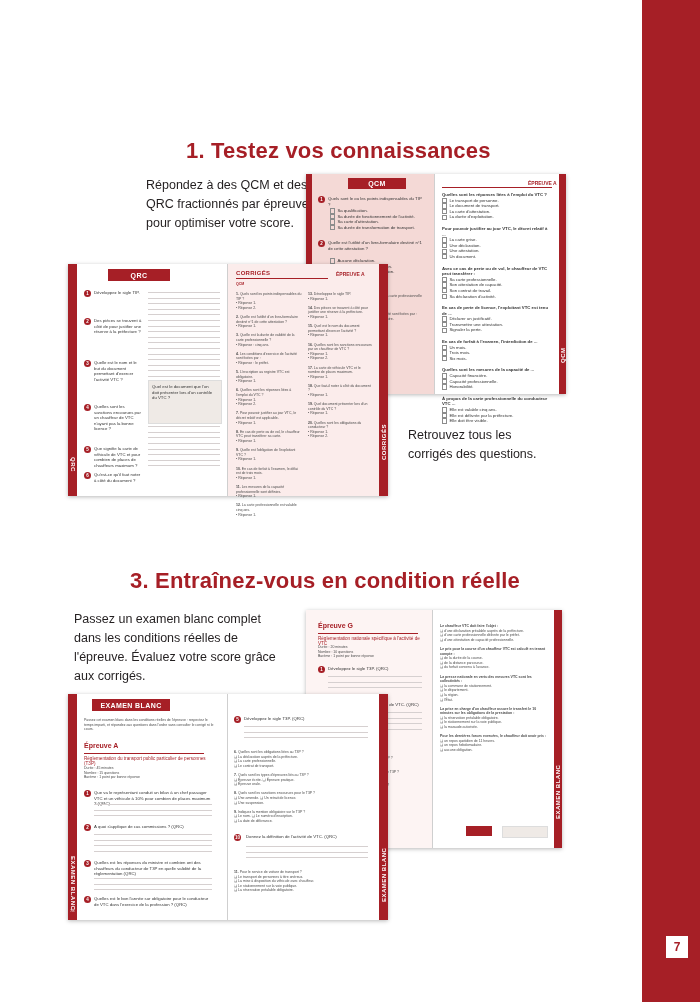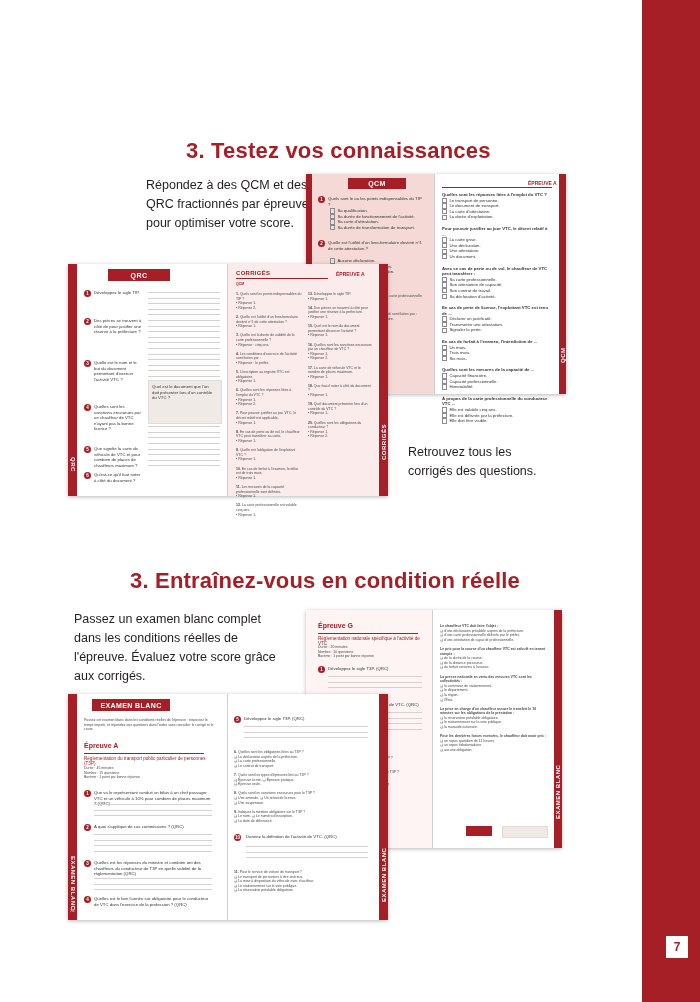--- a/index.html
+++ b/index.html
@@ -37,21 +37,21 @@
 
   p.lead{
     position:absolute;
     color:#231f20;
     font-size:12.5px;
     line-height:19px;
     margin:0;
   }
   .lead3{left:146px;top:176px;width:180px;}
   .lead4{left:74px;top:610px;width:215px;}
-  .lead-retrouvez{left:408px;top:443px;width:150px;}
+  .lead-retrouvez{left:408px;top:426px;width:150px;}
 
   
   .spread{position:absolute;box-shadow:0 1px 4px rgba(0,0,0,0.28);}
   .pg{position:absolute;top:0;height:100%;background:#ffffff;box-sizing:border-box;}
   .spine{position:absolute;top:0;height:100%;width:1px;background:#cfcfcf;}
 
   .tab{
     position:absolute;background:#a61f26;color:#fff;
     font-size:7px;font-weight:bold;letter-spacing:.4px;
     display:flex;align-items:center;justify-content:center;
@@ -79,21 +79,21 @@
   .pgn{position:absolute;font-size:4px;color:#fff;}
   .redfill{position:absolute;background:#a61f26;}
   .rule{position:absolute;background:#a61f26;height:1px;}
 </style>
 </head>
 <body>
 
 <div class="edge-bar"></div>
 <div class="page-num">7</div>
 
-<h2 class="section s3">3. Testez vos connaissances</h2>
+<h2 class="section s3">1. Testez vos connaissances</h2>
 <p class="lead lead3">Répondez à des QCM et des QRC fractionnés par épreuve pour optimiser votre score.</p>
 
 <div class="spread" style="left:306px;top:174px;width:260px;height:220px;background:#fff;">
   <div class="pg" style="left:0;width:128px;background:#f4d9d6;"></div>
   <div class="pg" style="left:128px;width:132px;background:#ffffff;"></div>
   <div class="spine" style="left:128px;"></div>
   <div class="redfill" style="left:0;top:0;width:6px;height:220px;"></div>
   <div class="redfill" style="right:0;top:0;width:7px;height:220px;"></div>
 
   <div class="tab" style="left:42px;top:4px;width:58px;height:11px;">

